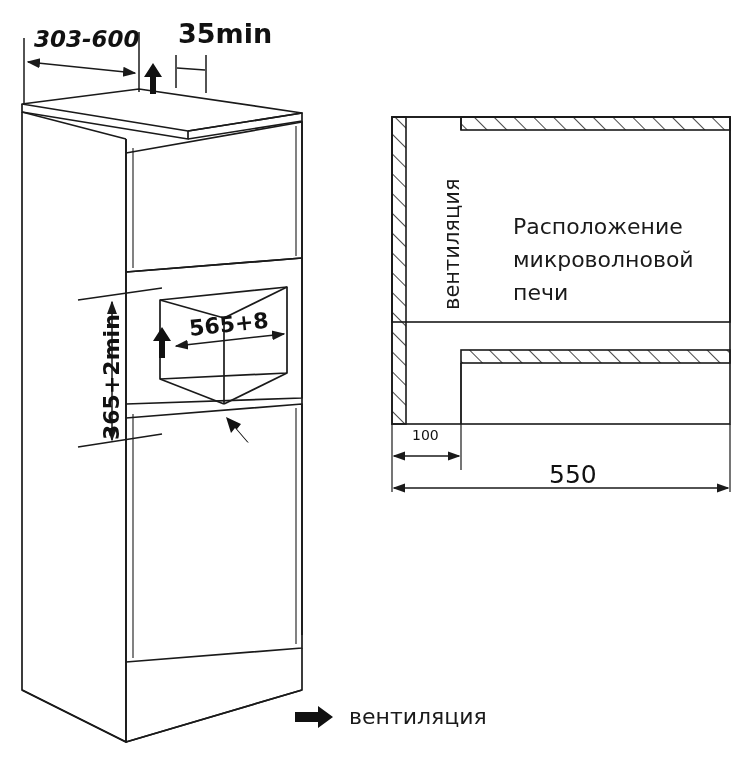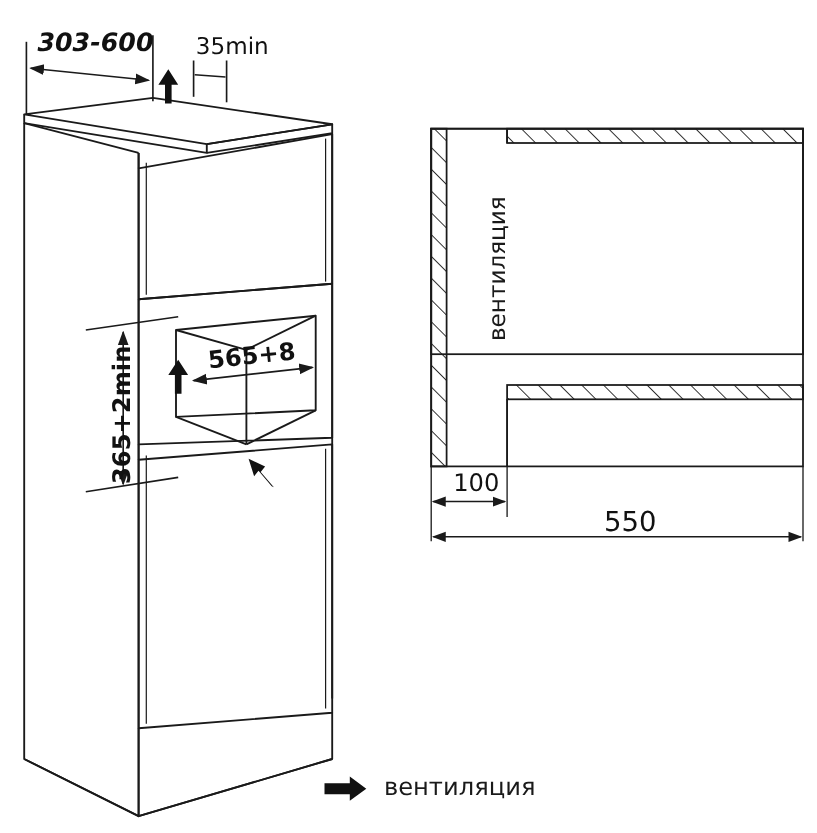--- a/index.html
+++ b/index.html
@@ -141,31 +141,34 @@
       <line x1="394" y1="488" x2="728" y2="488" marker-start="url(#arrL)" marker-end="url(#arrR)"></line>
     </g>
 
     <g fill="#111">
       <path d="M295,712 L318,712 L318,706 L333,717 L318,728 L318,722 L295,722 Z"></path>
     </g>
   </svg>
 
   <div class="dimtxt italic-dim" style="left:34px;top:26px;font-size:23px;">303-600</div>
 
-  <div class="dimtxt" style="left:178px;top:30px;font-size:21px;font-weight:400;">35min</div>
+  <div class="dimtxt" style="left:178px;top:18px;font-size:27px;font-weight:700;">35min</div>
 
   <div class="dimtxt rot90" style="left:99px;top:440px;font-size:22px;font-weight:700;
        transform:rotate(-90deg);">365+2min</div>
 
   <div class="dimtxt" style="left:188px;top:316px;font-size:22px;font-weight:700;
        transform:rotate(-6deg);transform-origin:0 0;">565+8</div>
 
   <div class="lbl rot90" style="left:440px;top:310px;font-size:21px;
        transform:rotate(-90deg);">вентиляция</div>
 
+  <div class="lbl" style="left:513px;top:210px;font-size:22px;line-height:33px;">Расположение
+микроволновой
+печи</div>
 
-  <div class="dimtxt" style="left:412px;top:427px;font-size:22px;">100</div>
+  <div class="dimtxt" style="left:412px;top:427px;font-size:14px;">100</div>
 
   <div class="dimtxt" style="left:549px;top:460px;font-size:25px;">550</div>
 
   <div class="lbl" style="left:349px;top:704px;font-size:22px;">вентиляция</div>
 
 </div>
 
 </body></html>

